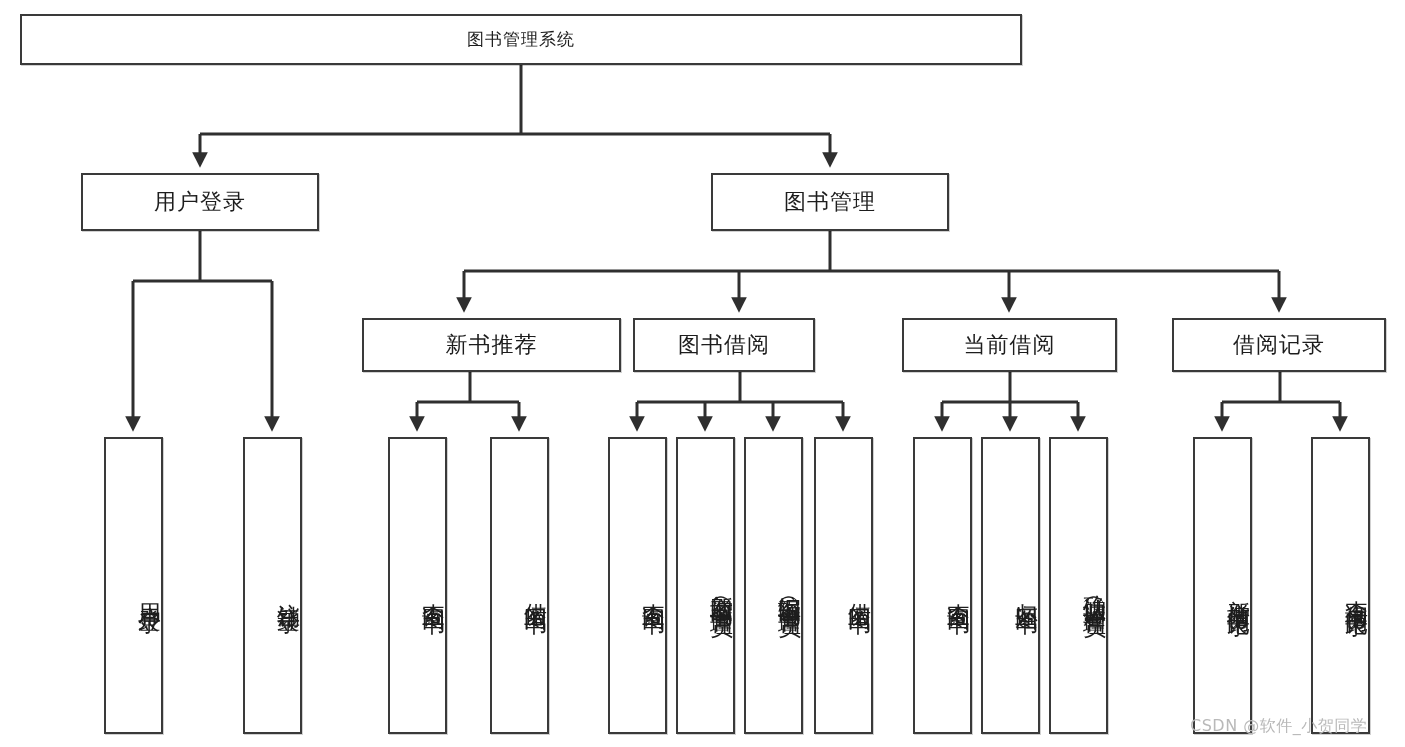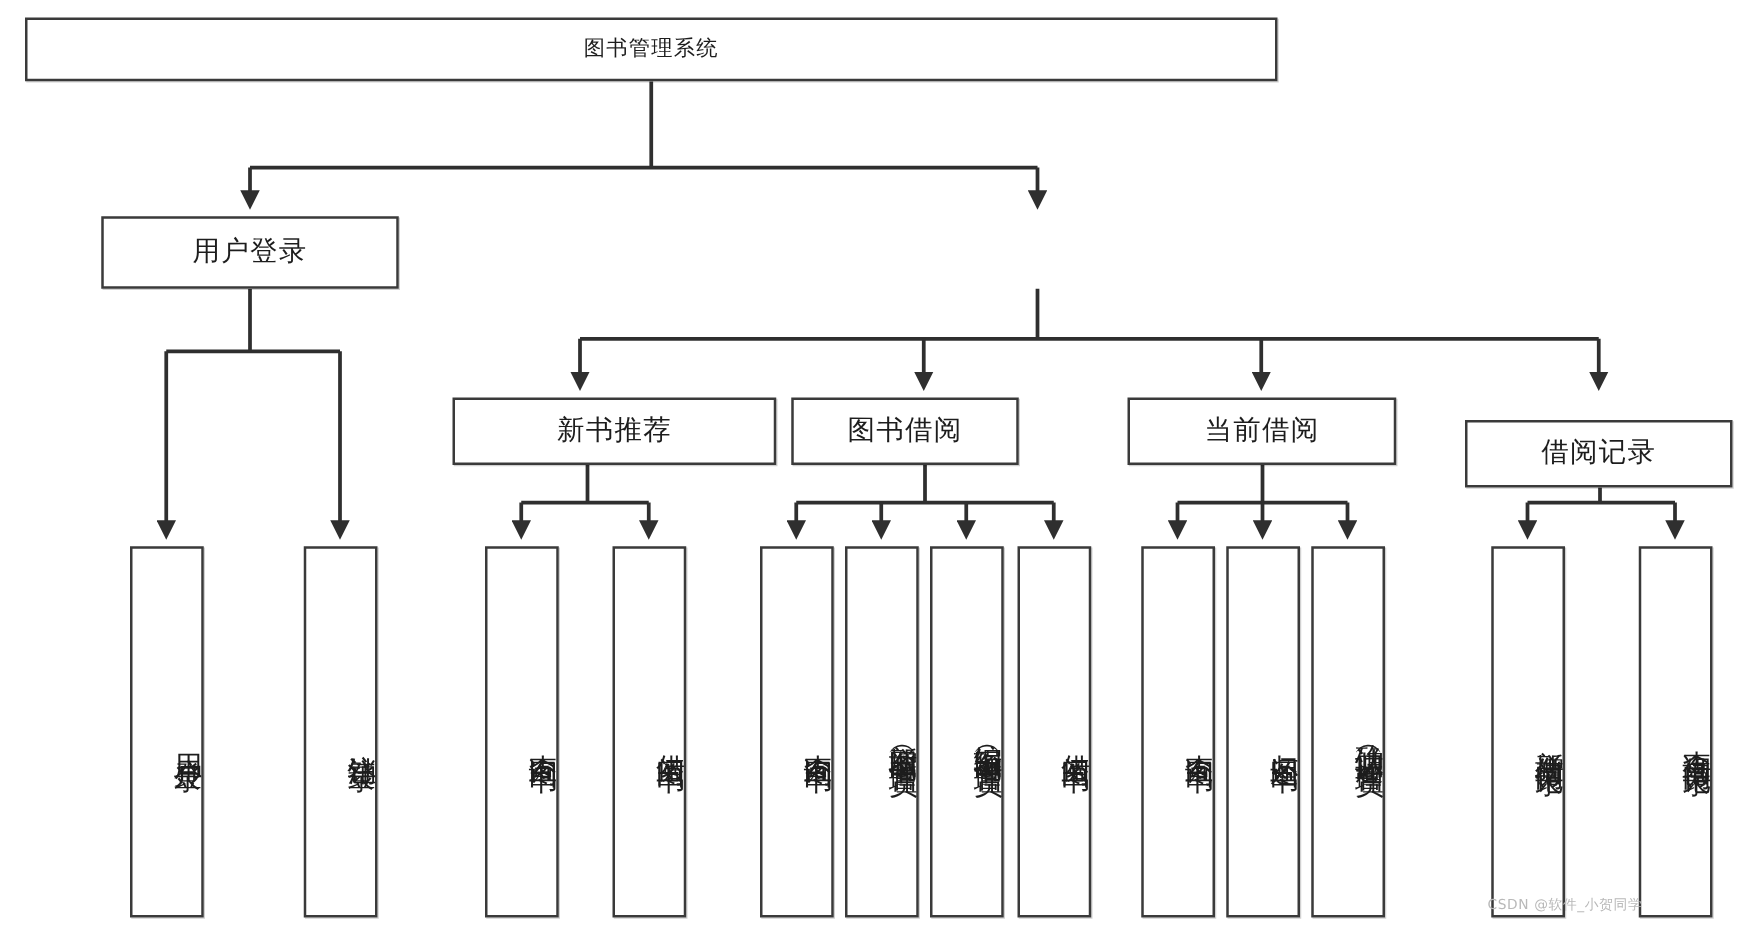--- a/index.html
+++ b/index.html
@@ -51,21 +51,21 @@
     letter-spacing: 3px;
     align-items: flex-start;
     justify-content: center;
     padding-top: 10px;
     line-height: 1.0;
   }
   .watermark {
     position: absolute;
     left: 1190px;
     top: 716px;
-    font-size: 11px;
+    font-size: 16px;
     color: #b9b9b9;
     letter-spacing: 0.5px;
     white-space: nowrap;
   }
 </style>
 </head>
 <body>
 
 <div id="stage">
 
@@ -115,25 +115,26 @@
       <path d="M 1280 372 L 1280 402"></path>
       <path d="M 1222 402 L 1340 402"></path>
       <path d="M 1222 402 L 1222 424" marker-end="url(#arrow)"></path>
       <path d="M 1340 402 L 1340 424" marker-end="url(#arrow)"></path>
     </g>
   </svg>
 
   <div class="node horiz root" style="left:20px; top:14px; width:1002px; height:51px;">图书管理系统</div>
 
   <div class="node horiz" style="left:81px; top:173px; width:238px; height:58px;">用户登录</div>
+  <div class="node horiz" style="left:711px; top:173px; width:238px; height:58px;">图书管理</div>
 
   <div class="node horiz" style="left:362px; top:318px; width:259px; height:54px;">新书推荐</div>
   <div class="node horiz" style="left:633px; top:318px; width:182px; height:54px;">图书借阅</div>
   <div class="node horiz" style="left:902px; top:318px; width:215px; height:54px;">当前借阅</div>
-  <div class="node horiz" style="left:1172px; top:336px; width:214px; height:54px;">借阅记录</div>
+  <div class="node horiz" style="left:1172px; top:318px; width:214px; height:54px;">借阅记录</div>
 
   <div class="node leaf" style="left:104px; top:437px; width:59px; height:297px;">用户登录</div>
   <div class="node leaf" style="left:243px; top:437px; width:59px; height:297px;">注销登录</div>
 
   <div class="node leaf" style="left:388px; top:437px; width:59px; height:297px;">查询图书</div>
   <div class="node leaf" style="left:490px; top:437px; width:59px; height:297px;">借阅图书</div>
 
   <div class="node leaf" style="left:608px; top:437px; width:59px; height:297px;">查询图书</div>
   <div class="node leaf" style="left:676px; top:437px; width:59px; height:297px;">新增图书（管理员）</div>
   <div class="node leaf" style="left:744px; top:437px; width:59px; height:297px;">编辑图书（管理员）</div>

